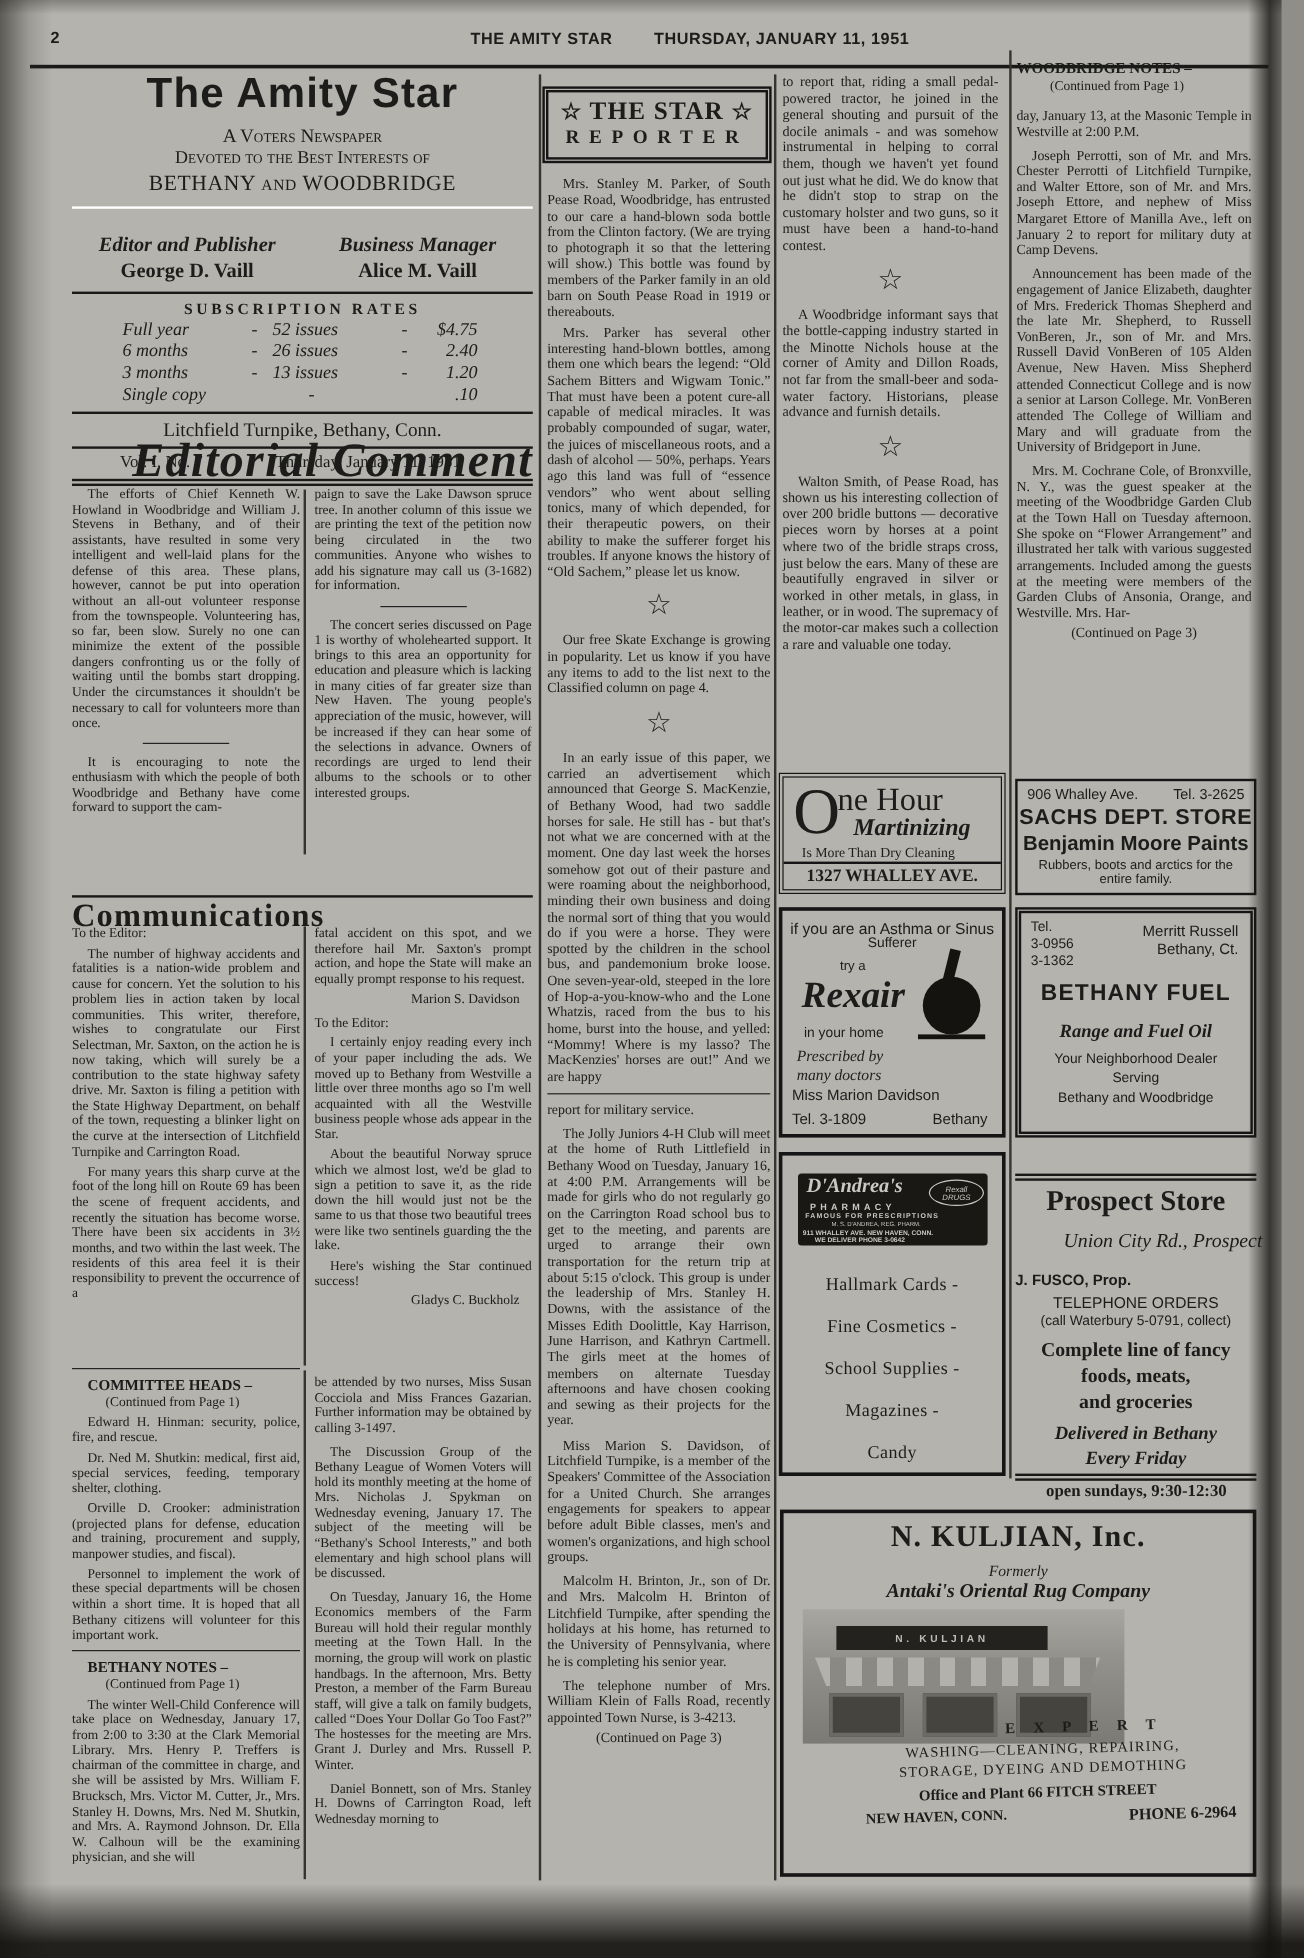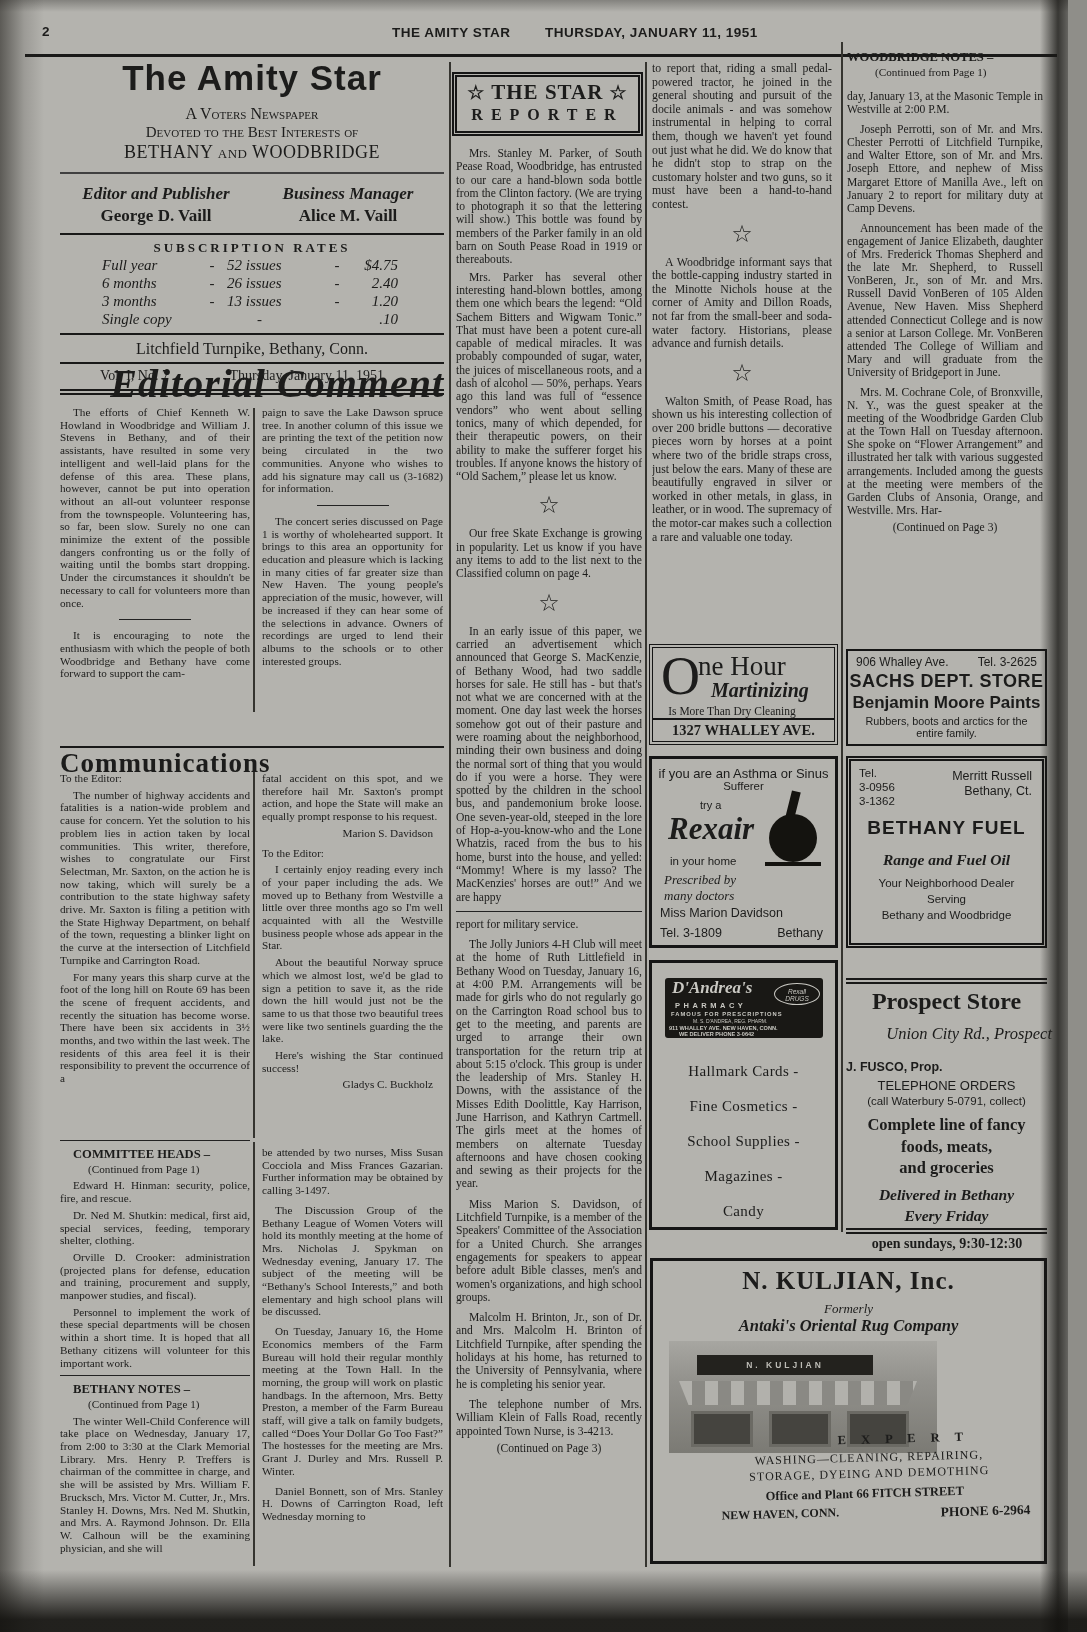--- a/index.html
+++ b/index.html
@@ -22,21 +22,21 @@
   .vrule{position:absolute;width:1.5px;background:#35342f}
   .hrule{position:absolute;height:2px;background:#191918}
   
   .hdr{position:absolute;font-family:"Liberation Sans",sans-serif;font-weight:bold;font-size:13.5px;letter-spacing:.5px}
   
   #masthead{position:absolute;left:60px;top:58px;width:384px;text-align:center}
   .mh-title{font-family:"Liberation Sans",sans-serif;font-weight:bold;font-size:35px;letter-spacing:1px}
   .mh-s1{font-variant:small-caps;font-size:16px;margin-top:7px}
   .mh-s2{font-variant:small-caps;font-size:15px;margin-top:1px}
   .mh-s3{font-variant:small-caps;font-size:18px;margin-top:1px;letter-spacing:.5px}
-  .roles{display:flex;margin-top:9px;border-top:2px solid #404040;padding-top:10px}
+  .roles{display:flex;margin-top:9px;border-top:2px solid #ffffff;padding-top:20px}
   .roles>div{flex:1}
   .role-label{font-style:italic;font-weight:bold;font-size:17px}
   .role-name{font-weight:bold;font-size:17px;margin-top:2px}
   .rates-wrap{border-top:2px solid #191918;margin-top:7px;padding-top:5px}
   .rates-head{font-size:13px;letter-spacing:3px;font-weight:bold}
   .rate-row{display:flex;width:300px;margin:1px auto 0;font-style:italic;font-size:15px;line-height:17px;text-align:left}
   .rt{width:95px}.rd{width:30px;text-align:center}.ri{width:95px}.rp{flex:1;text-align:right;padding-right:4px}
   .rd2{width:125px;text-align:center}
   .mh-addr{border-top:2px solid #191918;margin-top:5px;padding:5px 0 4px;font-size:16px}
   .volrow{display:flex;border-top:2px solid #191918;padding:4px 0 5px;font-size:14px}

